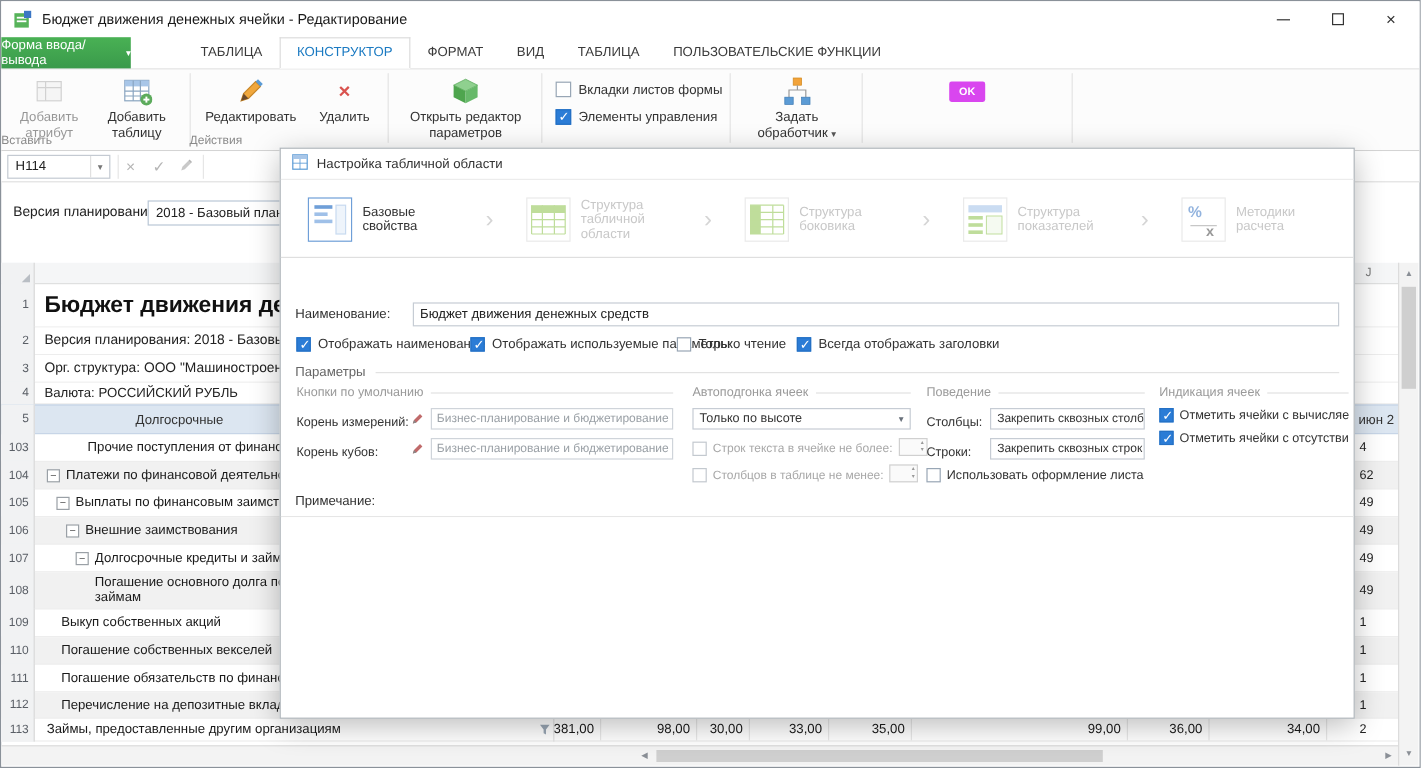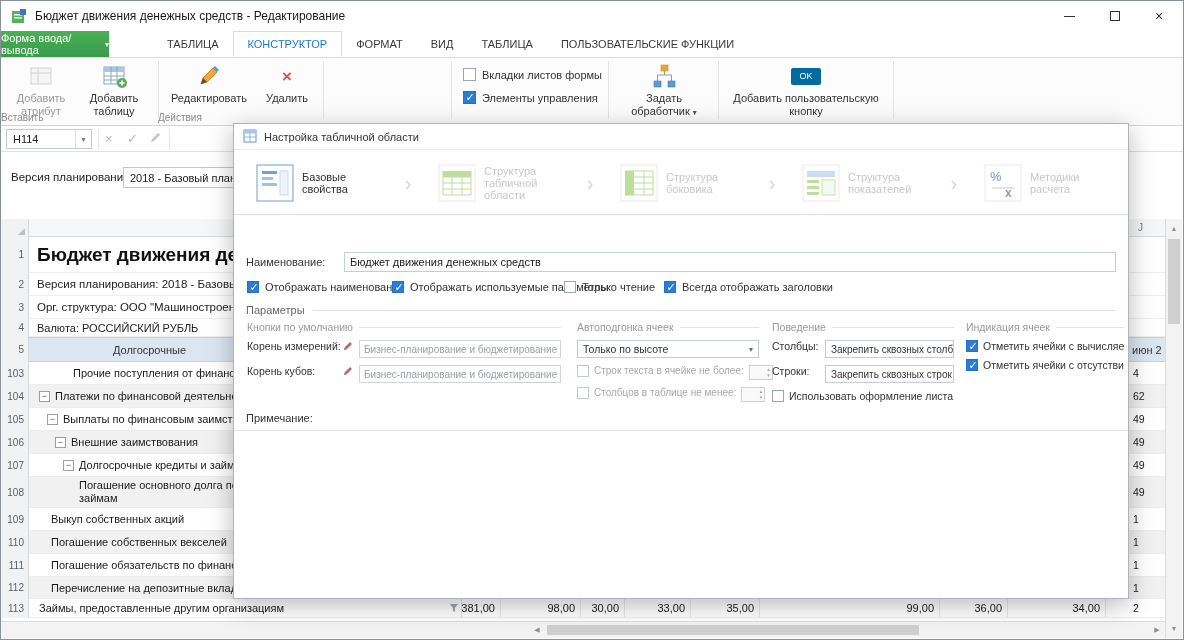--- a/index.html
+++ b/index.html
@@ -26,21 +26,21 @@
   .rsep{position:absolute;top:3px;height:58px;width:1px;background:#e4e4e4}
   .rb{position:absolute;display:flex;flex-direction:column;align-items:center;text-align:center;font-size:11px;color:#333;line-height:13px}
   .rb .ric{height:28px;display:flex;align-items:center;justify-content:center;margin-bottom:2px}
   .rb.disabled{opacity:.5}
   .glabel{position:absolute;bottom:2px;font-size:10px;color:#8a8a8a;text-align:left}
   .rcb{position:absolute;display:flex;align-items:center;gap:6px;font-size:11px;color:#333}
   .cb{width:13px;height:13px;border:1px solid #98a6b5;background:#fff;display:inline-block;position:relative;flex:none}
   .cb.on{background:#2b7cd6;border-color:#2470c4}
   .cb.on::after{content:"✓";position:absolute;left:1.5px;top:-1.5px;color:#fff;font-size:11px}
   .del-x{color:#d9534f;font-size:17px;font-weight:bold}
-  .okbtn{background:#0369a1;color:#fff;font-size:9px;font-weight:normal;padding:2px 8px;border-radius:2px}
+  .okbtn{background:#d946ef;color:#fff;font-size:9px;font-weight:bold;padding:2px 8px;border-radius:2px}
   .hcaret{font-size:8px;color:#555;margin-left:3px}
   
   .formula-bar{position:absolute;top:125px;left:0;right:0;height:26px;background:#fff;border-bottom:1px solid #e0e0e0}
   .namebox{position:absolute;left:5px;top:3px;width:86px;height:20px;border:1px solid #c4cad2;display:flex;align-items:center;font-size:11px;color:#222;padding-left:6px;background:#fff}
   .nb-caret{margin-left:auto;width:16px;color:#777;font-size:8px;border-left:1px solid #e0e0e0;align-self:stretch;display:flex;align-items:center;justify-content:center}
   .fb-ic{position:absolute;top:5px;color:#b5b5b5;font-size:13px}
   .fbsep{position:absolute;top:3px;height:20px;width:1px;background:#e6e6e6}
   
   .version-bar{position:absolute;top:164px;left:0;height:24px;font-size:11.5px;color:#222;display:flex;align-items:center}
   .vlabel{margin-left:10px}
@@ -91,21 +91,21 @@
   .dchk .cb,.frow .cb{width:12px;height:12px}
   .params{position:absolute;top:180px;left:0;right:0;height:106px}
   .ghead{position:absolute;top:0;left:12px;right:12px;display:flex;align-items:center;gap:8px;color:#666}
   .rule{flex:1;border-top:1px solid #e2e2e2}
   .shead{display:flex;align-items:center;gap:6px;color:#9a9a9a;font-size:10.5px;white-space:nowrap}
   .col{position:absolute;top:17px}
   .col1{left:13px;width:314px}
   .col2{left:343px;width:182px}
   .col3{left:538px;width:182px}
   .col4{left:732px;width:158px;overflow:hidden}
-  .frow{display:flex;align-items:flex-start;margin-top:7px;gap:5px;white-space:nowrap}
+  .frow{display:flex;align-items:flex-end;margin-top:7px;gap:5px;white-space:nowrap}
   .flabel2{width:90px;flex:none}
   .flabel3{width:48px;flex:none}
   .ffield{flex:1;height:18px;border:1px solid #cfd4da;color:#9aa0a6;font-size:10px;display:flex;align-items:center;padding:0 4px;overflow:hidden;white-space:nowrap}
   .dd{height:18px;border:1px solid #c6ccd4;background:#fff;display:flex;align-items:center;justify-content:space-between;padding:0 5px;font-size:10.5px;color:#333;overflow:hidden;white-space:nowrap}
   .dd.w{width:100%}
   .dd.fl{flex:1}
   .ddc{color:#68707a;font-size:8px;margin-left:4px}
   .spin{width:24px;height:15px;border:1px solid #d0d0d0;margin-left:auto;position:relative;flex:none;background:#fafafa}
   .spin i{position:absolute;right:2px;font-size:5px;color:#9a9a9a;font-style:normal;line-height:5px}
   .su{top:1px}.sd{bottom:1px}
@@ -123,21 +123,21 @@
 
   <div class="titlebar">
     <span class="app-icon">
       <svg width="16" height="16">
           <rect x="1" y="3" width="12" height="12" fill="#57b35a"></rect>
           <rect x="3" y="6" width="8" height="1.5" fill="#fff"></rect>
           <rect x="3" y="9" width="8" height="1.5" fill="#fff"></rect>
           <rect x="9" y="1" width="6" height="6" fill="#3a76c4"></rect>
         </svg>
     </span>
-    <span class="tb-title">Бюджет движения денежных средств - Редактирование</span>
+    <span class="tb-title">Бюджет движения денежных ячейки - Редактирование</span>
     <span class="wc wc-min">
         <i class="min-bar"></i>
       </span>
     <span class="wc wc-max">
         <i class="max-box"></i>
       </span>
     <span class="wc wc-close">
         <span>×</span>
       </span>
   </div>
@@ -199,20 +199,30 @@
     </div>
     <div class="rb" style="left:256px;width:60px;top:4px">
       <span class="ric">
           <span class="del-x">×</span>
         </span>
       <span>Удалить</span>
     </div>
     <div class="glabel" style="left:157px;width:165px">Действия</div>
     <div class="rsep" style="left:322px"></div>
 
+    <div class="rb" style="left:328px;width:118px;top:4px">
+      <span class="ric">
+        <svg width="26" height="26">
+            <polygon points="13,3 23,8 13,13 3,8" fill="#8fd08f" stroke="#4ea54e" stroke-width="0.6"></polygon>
+            <polygon points="3,8 13,13 13,23 3,18" fill="#4ea54e"></polygon>
+            <polygon points="23,8 13,13 13,23 23,18" fill="#67b96a"></polygon>
+          </svg>
+      </span>
+      <span>Открыть редактор параметров</span>
+    </div>
     <div class="rsep" style="left:450px"></div>
 
     <label class="rcb" style="left:462px;top:10px">
       <span class="cb"></span>
       <span>Вкладки листов формы</span>
     </label>
     <label class="rcb" style="left:462px;top:33px">
       <span class="cb on"></span>
       <span>Элементы управления</span>
     </label>
@@ -228,21 +238,20 @@
           </svg>
       </span>
       <span><span>Задать обработчик</span><span class="hcaret">▾</span></span>
     </div>
     <div class="rsep" style="left:717px"></div>
 
     <div class="rb" style="left:722px;width:166px;top:4px">
       <span class="ric">
           <span class="okbtn">OK</span>
         </span>
-      <span>Добавить пользовательскую кнопку</span>
     </div>
     <div class="rsep" style="left:892px"></div>
   </div>
 
   <div class="formula-bar">
     <div class="namebox">
       <span>H114</span>
       <span class="nb-caret">▾</span>
     </div>
     <div class="fbsep" style="left:97px"></div>

